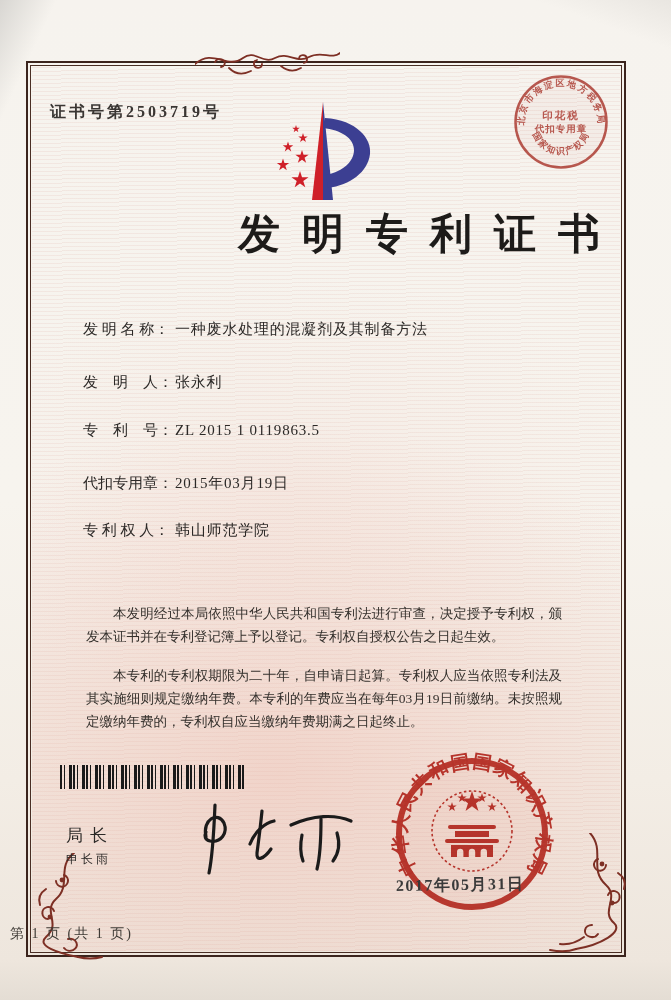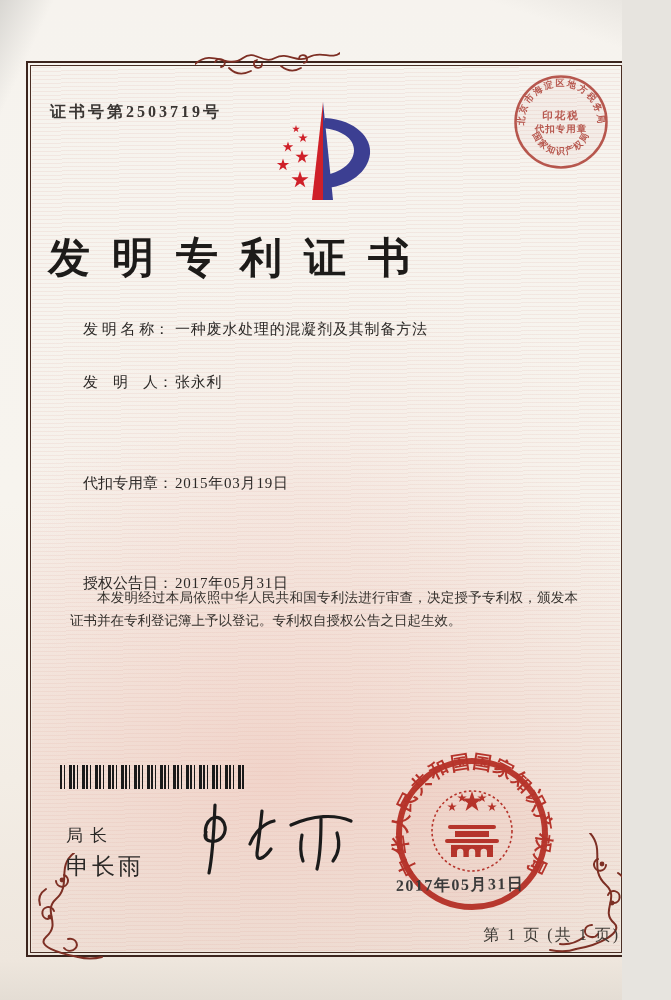--- a/index.html
+++ b/index.html
@@ -1,49 +1,49 @@
 <!DOCTYPE html>
 <html><head>
 <meta charset="utf-8">
 <style>
   html,body{margin:0;padding:0;background:#e7e4df;}
-  .photo{position:relative;width:622px;height:1000px;overflow:hidden;
+  .photo{position:relative;width:671px;height:1000px;overflow:hidden;
     font-family:"Liberation Serif","DejaVu Serif",serif;
     background:
       linear-gradient(115deg,#d8d6d2 0%,rgba(216,214,210,0) 5%),
       linear-gradient(200deg,#e9e6e1 0%,rgba(233,230,225,0) 4%),
       linear-gradient(180deg,#f6f3ee 0%,#f7f4ee 50%,#f3ede5 78%,#eee6dd 96%,#e4ddd4 100%);}
   .frame{position:absolute;left:26px;top:61px;width:596px;height:892px;border:2.5px solid #3b241d;}
   .frame-inner{position:absolute;inset:2px;border:1px solid #4a2e24;}
   .texture{position:absolute;inset:4px;
     background:
       radial-gradient(120% 55% at 42% 80%, rgba(238,188,176,.52), rgba(238,188,176,0) 72%),
       radial-gradient(90% 35% at 45% 48%, rgba(240,206,196,.22), rgba(240,206,196,0) 70%),
       repeating-linear-gradient(179deg, rgba(203,118,106,.10) 0 1px, rgba(255,255,255,0) 1px 4px);}
   .certno{position:absolute;left:50px;top:102px;font-size:16px;letter-spacing:3px;color:#3a3633;font-weight:600;}
-  .title{position:absolute;left:26px;top:206px;width:596px;text-align:left;text-indent:22px;
-    font-size:42px;font-weight:bold;letter-spacing:22px;color:#1d1b19;margin-top:24px;}
+  .title{position:absolute;left:26px;top:206px;width:596px;text-align:right;text-indent:22px;
+    font-size:42px;font-weight:bold;letter-spacing:22px;color:#1d1b19;}
   .field{position:absolute;left:68px;font-size:15px;color:#2c2927;white-space:pre;}
   .field .lab{display:inline-block;min-width:92px;}
   .field .val{letter-spacing:.8px;}
   .paras{position:absolute;left:70px;top:586px;width:508px;font-size:13.5px;line-height:23px;
     color:#34302c;text-align:justify;}
-  .paras p{margin:0;text-indent:2em;}
+  .paras p{margin:16px;text-indent:2em;}
   .barcode{position:absolute;left:60px;top:765px;width:185px;height:24px;
     background:repeating-linear-gradient(90deg,#1a1a1a 0 2px,transparent 2px 4px,#1a1a1a 4px 5px,
       transparent 5px 9px,#1a1a1a 9px 12px,transparent 12px 13px);}
   .sig-title{position:absolute;left:66px;top:824px;font-size:17px;letter-spacing:7px;color:#2b2927;}
-  .sig-name{position:absolute;left:66px;top:851px;font-size:23px;letter-spacing:3px;color:#2b2927;}
+  .sig-name{position:absolute;left:66px;top:851px;font-size:12px;letter-spacing:3px;color:#2b2927;}
   .signature{position:absolute;left:175px;top:799px;}
   .seal-large{position:absolute;left:377px;top:739px;mix-blend-mode:multiply;opacity:.93;}
   .seal-small{position:absolute;left:512px;top:73px;mix-blend-mode:multiply;opacity:.88;}
   .seal-date{position:absolute;left:396px;top:875px;font-size:16px;letter-spacing:1.5px;
     color:#3a3a3a;font-weight:bold;transform:rotate(-1deg);}
-  .footer{position:absolute;left:24px;top:925px;width:596px;text-align:right;
-    font-size:16px;letter-spacing:2px;color:#3e3a35;}
+  .footer{position:absolute;left:10px;top:925px;width:596px;text-align:left;
+    font-size:14px;letter-spacing:2px;color:#3e3a35;}
   .logo{position:absolute;left:262px;top:92px;}
   .orn{position:absolute;}
   svg text{font-family:"Liberation Serif","DejaVu Serif",serif;}
 </style>
 </head>
 <body>
 
 <div class="photo">
 
   <div class="frame">
@@ -119,29 +119,33 @@
   </svg>
 
   <div class="title">发明专利证书</div>
 
   <div class="field" style="top:356px;">
     <span class="lab">发　明　人：</span><span class="val">张永利</span>
   </div>
   <div class="field" style="top:303px;">
     <span class="lab">发 明 名 称：</span><span class="val">一种废水处理的混凝剂及其制备方法</span>
   </div>
+  <div class="field" style="top:404px;">
+    <span class="lab">专　利　号：</span><span class="val">ZL 2015 1 0119863.5</span>
+  </div>
   <div class="field" style="top:457px;">
     <span class="lab">代扣专用章：</span><span class="val">2015年03月19日</span>
   </div>
-  <div class="field" style="top:557px;">
-    <span class="lab">授权公告日：</span><span class="val">2017年05月31日</span>
+  <div class="field" style="top:504px;">
+    <span class="lab">专 利 权 人：</span><span class="val">韩山师范学院</span>
   </div>
 
   <div class="paras">
     <p>本发明经过本局依照中华人民共和国专利法进行审查，决定授予专利权，颁发本证书并在专利登记簿上予以登记。专利权自授权公告之日起生效。</p>
+    <p>本专利的专利权期限为二十年，自申请日起算。专利权人应当依照专利法及其实施细则规定缴纳年费。本专利的年费应当在每年03月19日前缴纳。未按照规定缴纳年费的，专利权自应当缴纳年费期满之日起终止。</p>
   </div>
 
   <div class="barcode"></div>
 
   <div class="sig-title">局长</div>
   <div class="sig-name">申长雨</div>
 
   <svg class="signature" width="195" height="80" viewBox="0 0 195 80">
     <g fill="none" stroke="#1b1b1b" stroke-width="3.2" stroke-linecap="round">
       <path d="M31,38 C27,20 43,12 49,24 C53,34 46,44 35,42 C30,41 29,37 31,33"></path>

